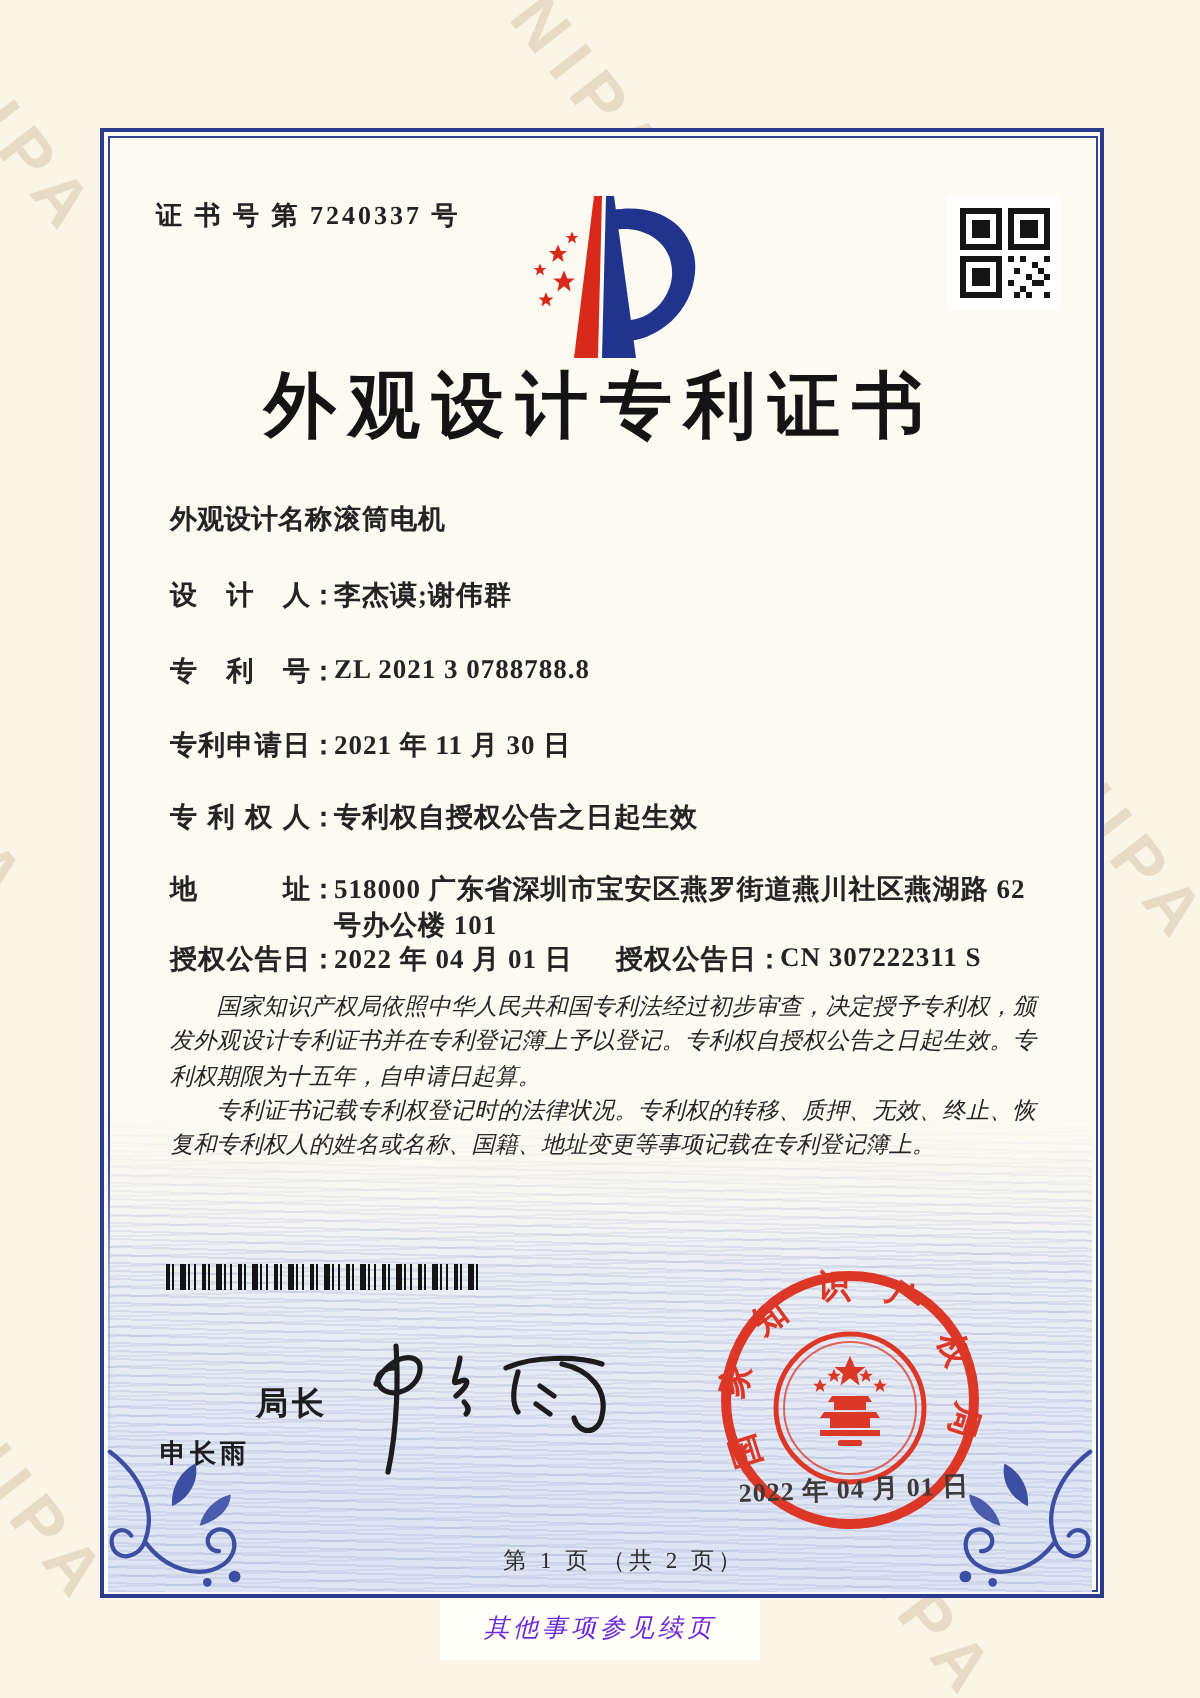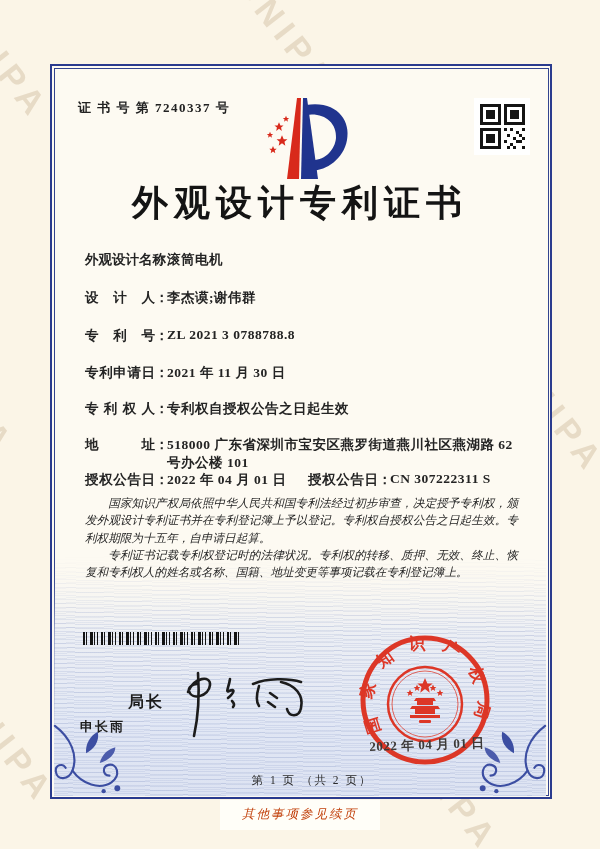--- a/index.html
+++ b/index.html
@@ -73,21 +73,21 @@
 
   .corner{position:absolute;top:720px;z-index:5;}
   .corner.left{left:51px;transform:scaleX(-1);}
   .corner.right{left:471px;}
 
   .page-info{position:absolute;left:12px;top:773px;width:100%;text-align:center;
              font-size:11.5px;color:#2c2c2c;letter-spacing:2px;z-index:6;}
 
   .footer-note{position:absolute;left:50%;top:800px;transform:translateX(-50%);
                background:#fffef8;padding:6px 22px 7px;font-size:12.5px;font-style:italic;
-               color:#c2410c;letter-spacing:2px;z-index:7;white-space:nowrap;}
+               color:#6d28d9;letter-spacing:2px;z-index:7;white-space:nowrap;}
 </style>
 </head>
 <body>
 
 <div class="page">
 
   <span class="wm" style="left:-28px;top:-6px">CNIPA</span>
   <span class="wm" style="left:258px;top:-34px">CNIPA</span>
   <span class="wm" style="left:352px;top:238px">CNIPA</span>
   <span class="wm" style="left:-62px;top:330px">CNIPA</span>

